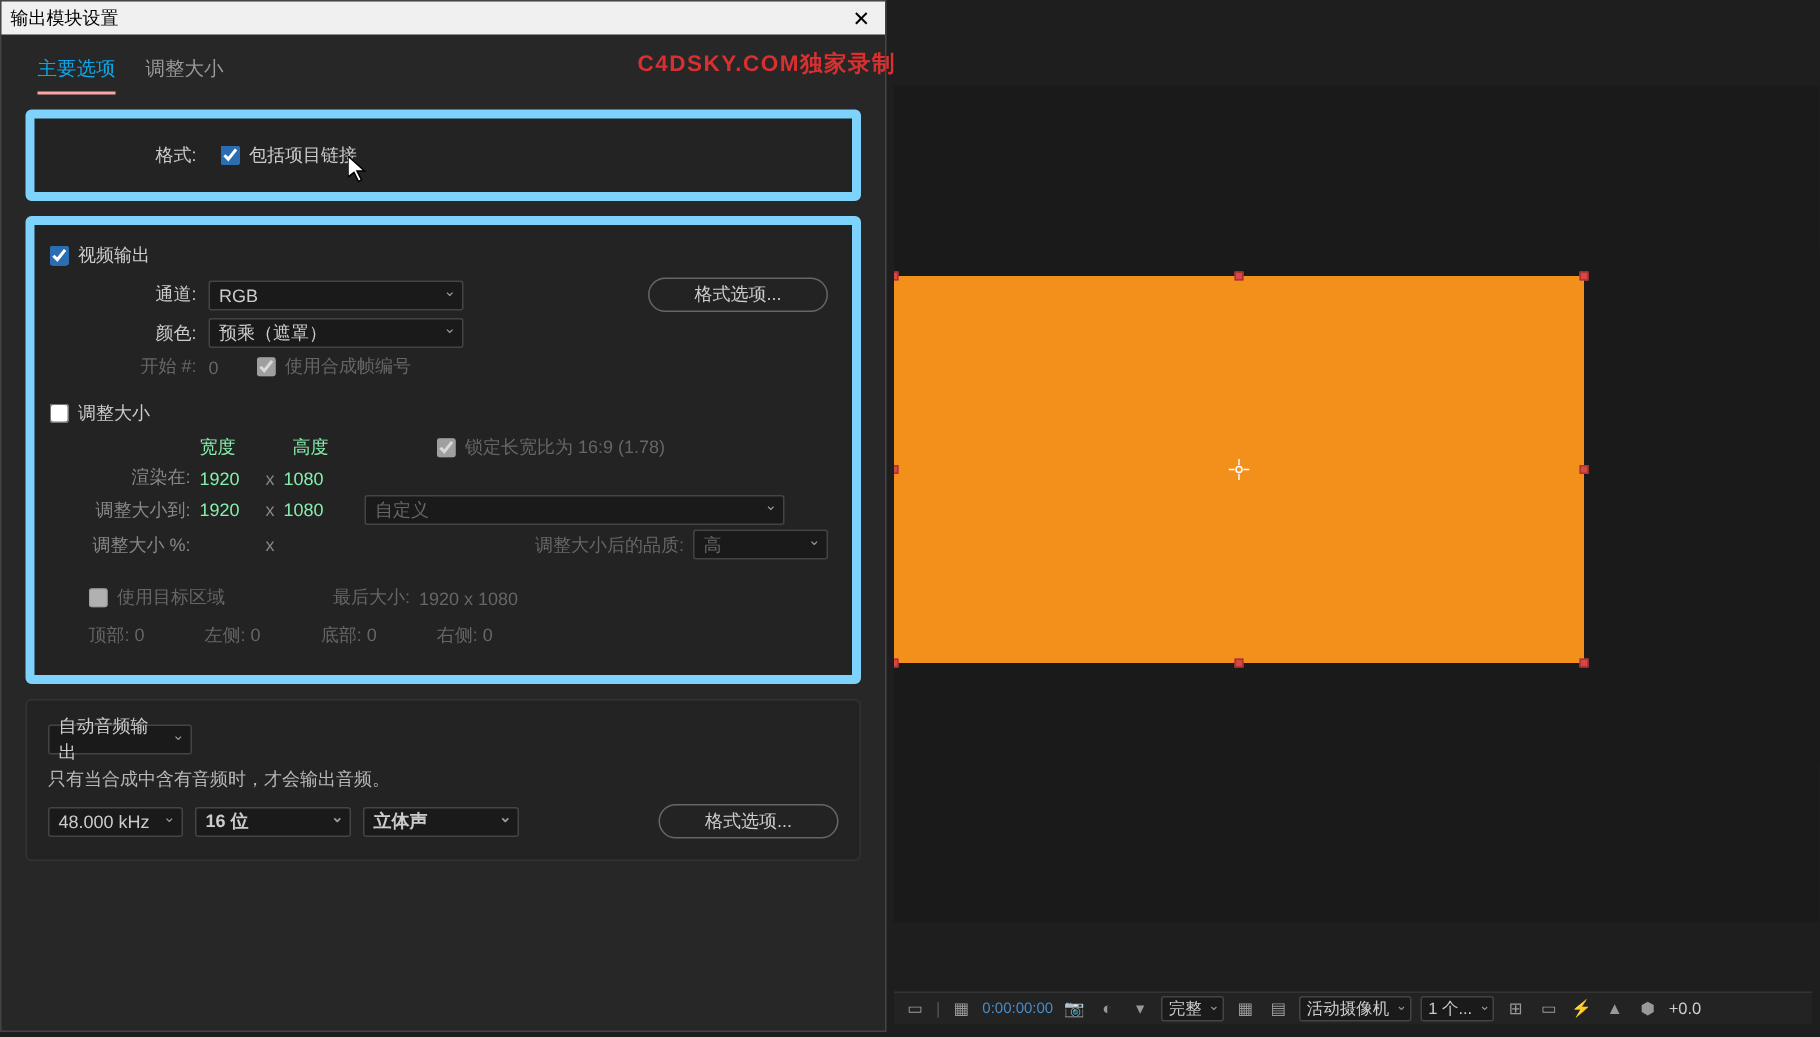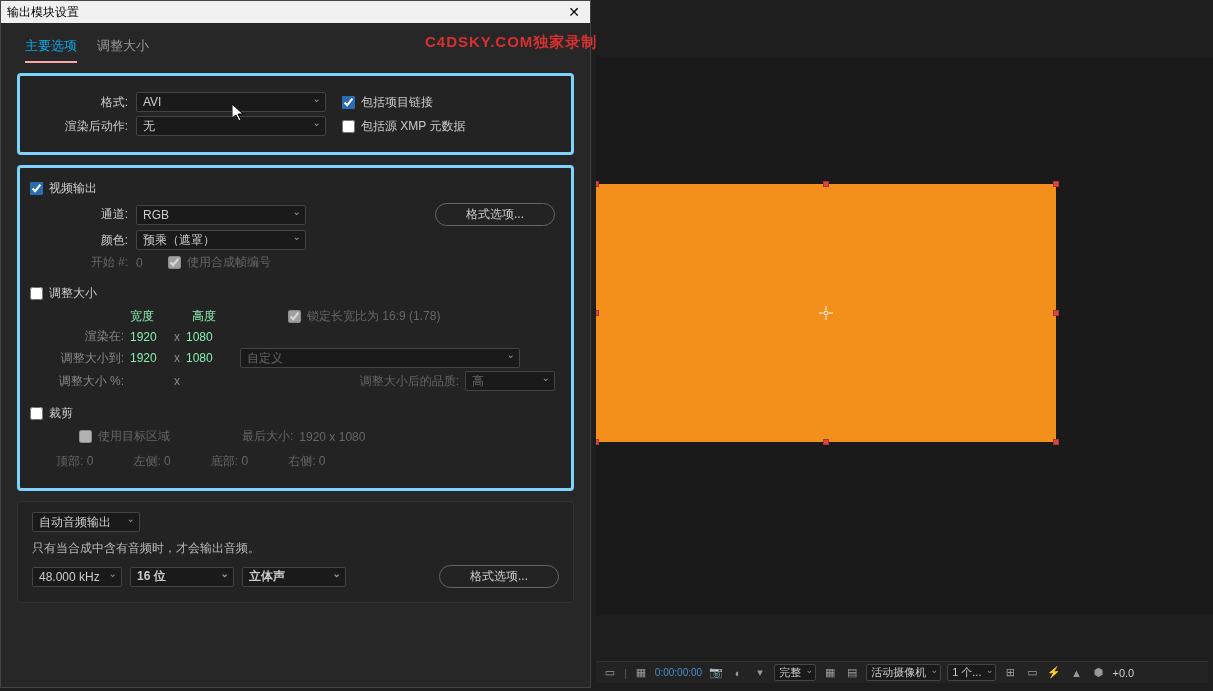--- a/index.html
+++ b/index.html
@@ -6,21 +6,21 @@
 body { width: 1213px; height: 691px; background: #1e1e1e; overflow: hidden; position: relative; }
 
 .dialog { position: absolute; left: 0; top: 0; width: 591px; height: 688px; background: #272727; border: 1px solid #444; }
 .title-bar { background: #f0f0f0; height: 22px; display: flex; justify-content: space-between; align-items: center; padding: 0 6px; color: #000; font-size: 12px; }
 .close-icon { font-size: 14px; cursor: pointer; padding: 0 4px; }
 
 .tabs { display: flex; gap: 20px; padding: 14px 24px 0; font-size: 13px; color: #ccc; }
 .tab { padding-bottom: 6px; cursor: pointer; color: #999; }
 .tab.active { border-bottom: 2px solid #fca5a5; color: #0ea5e9; }
 
-.panel { margin: 10px 16px; background: #232323; border: 3px solid #7dd3fc; border-radius: 4px; padding: 10px 14px; font-size: 12px; color: #b8b8b8; }
+.panel { margin: 10px 16px; background: #232323; border: 6px solid #7dd3fc; border-radius: 4px; padding: 10px 14px; font-size: 12px; color: #b8b8b8; }
 .panel.outer { padding: 12px 16px; }
 
 .row { display: flex; align-items: center; margin: 4px 0; gap: 8px; }
 .label { text-align: right; color: #ccc; }
 .label-w { width: 92px; }
 
 select, .dropdown { background: #1a1a1a; border: 1px solid #444; color: #ccc; font-size: 12px; padding: 2px 18px 2px 6px; appearance: none; position: relative; border-radius: 2px; height: 20px; }
 .dropdown { display: inline-flex; align-items: center; }
 .dropdown::after { content: "⌄"; position: absolute; right: 4px; top: 0px; font-size: 10px; color: #999; }
 .dd-190 { width: 190px; }
@@ -80,36 +80,23 @@
   </div>
 
   <div class="tabs">
     <div class="tab active">主要选项</div>
     <div class="tab">调整大小</div>
   </div>
 
   <div class="panel outer">
     <div class="row">
       <span class="label label-w">格式:</span>
-      <div class="dropdown dd-190">
-          <span>AVI</span>
-        </div>
       <div class="cb-row" style="margin-left:8px;">
         <input type="checkbox" checked="" style="">
         <span class="cb-label">包括项目链接</span>
-      </div>
-    </div>
-    <div class="row">
-      <span class="label label-w">渲染后动作:</span>
-      <div class="dropdown dd-190">
-          <span>无</span>
-        </div>
-      <div class="cb-row" style="margin-left:8px;">
-        <input type="checkbox" style="">
-        <span class="cb-label">包括源 XMP 元数据</span>
       </div>
     </div>
   </div>
 
   <div class="panel outer">
     <div class="section-header">
       <input type="checkbox" checked="" style="">
       <span class="cb-label">视频输出</span>
     </div>
     <div class="row">
@@ -172,44 +159,40 @@
         <span class="dim-val"></span>
         <span style="flex:1"></span>
         <span class="disabled">调整大小后的品质:</span>
         <div class="dropdown dd-90 disabled">
             <span>高</span>
           </div>
       </div>
     </div>
 
     <div class="section">
-      <div class="section-header">
-        <input type="checkbox" style="">
-        <span class="cb-label">裁剪</span>
-      </div>
-      <div class="grid-row">
-        <div class="cb-row" style="margin-left:43px;">
+      <div class="grid-row">
+        <div class="cb-row" style="margin-left:20px;">
           <input type="checkbox" disabled="" style="">
           <span class="disabled">使用目标区域</span>
         </div>
         <span style="width:60px"></span>
         <span class="disabled">最后大小:</span>
         <span class="disabled">1920 x 1080</span>
       </div>
       <div class="grid-row" style="margin-top:8px; gap:40px; margin-left:20px">
         <span><span class="disabled">顶部:</span> <span class="disabled">0</span></span>
         <span><span class="disabled">左侧:</span> <span class="disabled">0</span></span>
         <span><span class="disabled">底部:</span> <span class="disabled">0</span></span>
         <span><span class="disabled">右侧:</span> <span class="disabled">0</span></span>
       </div>
     </div>
   </div>
 
   <div class="bottom-panel">
-    <div class="dropdown" style="width:108px">
+    <div class="dropdown" style="width:96px">
         <span>自动音频输出</span>
       </div>
     <div class="help-text">只有当合成中含有音频时，才会输出音频。</div>
     <div class="row">
       <div class="dropdown dd-90">
           <span>48.000 kHz</span>
         </div>
       <div class="dropdown dd-80">
           <span>16 位</span>
         </div>

